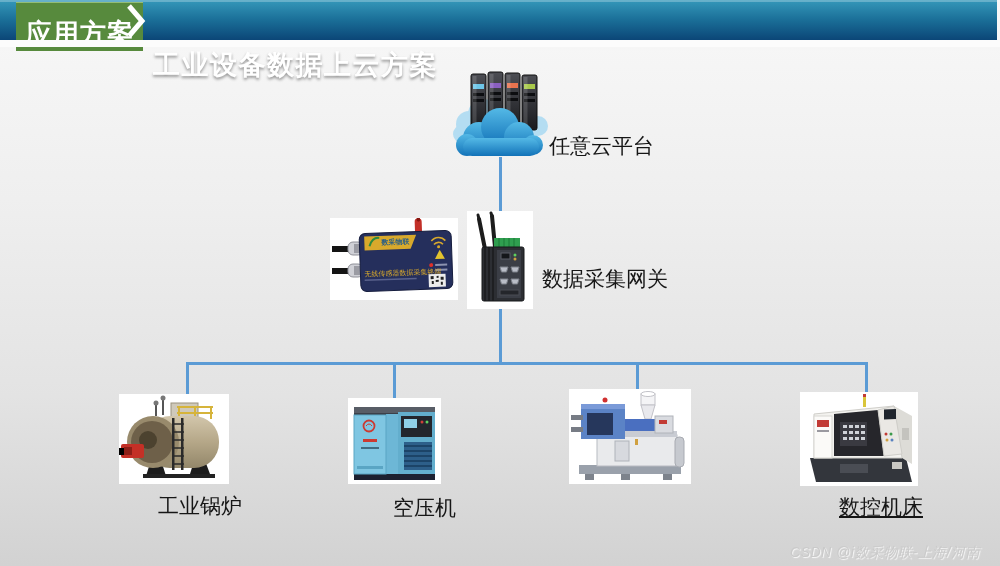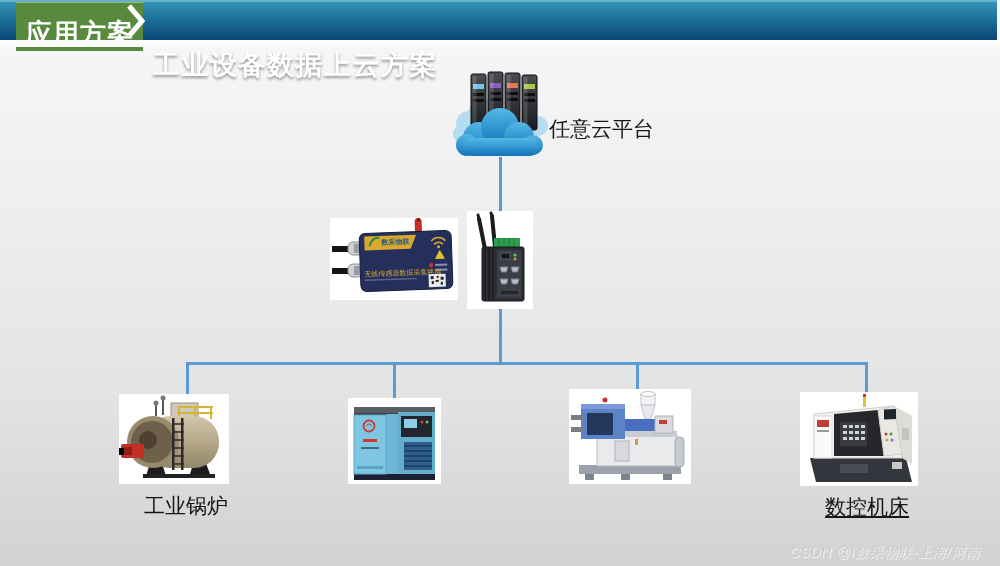--- a/index.html
+++ b/index.html
@@ -20,21 +20,21 @@
 
   
   .line{position:absolute;background:#5b9bd5;}
 
   
   .card{position:absolute;background:#fff;}
   .card svg{display:block;}
 
   
   .lbl{position:absolute;font-size:21px;color:#161616;white-space:nowrap;}
-  .lbl.center{text-align:center;}
+  .lbl.center{text-align:right;}
 
   .watermark{position:absolute;right:20px;bottom:4px;font-size:14px;color:#cacaca;
     letter-spacing:.5px;text-shadow:1px 1px 1px rgba(255,255,255,.9);font-style:italic;}
 </style>
 </head>
 <body>
 
 <div class="slide">
 
   <div class="banner"></div>
@@ -107,21 +107,21 @@
       <g fill="url(#cldG)">
         <circle cx="26" cy="70" r="16"></circle>
           <circle cx="47" cy="59" r="19"></circle>
         <circle cx="66" cy="69" r="15"></circle>
           <circle cx="80" cy="77" r="10"></circle>
         <circle cx="14" cy="77" r="11"></circle>
         <rect x="10" y="70" width="76" height="18" rx="9"></rect>
       </g>
     </svg>
   </div>
-  <div class="lbl" style="left:549px;top:115px;">任意云平台</div>
+  <div class="lbl" style="left:549px;top:132px;">任意云平台</div>
 
   <div class="card" style="left:330px;top:218px;width:128px;height:82px;">
     <svg width="128" height="82" viewBox="0 0 128 82">
 
       <path d="M2 31 H24" stroke="#141414" stroke-width="6"></path>
       <path d="M2 53 H24" stroke="#141414" stroke-width="6"></path>
       <g fill="#cfd0d6" stroke="#8f9098">
         <rect x="18" y="24" width="15" height="13" rx="5"></rect>
         <rect x="18" y="46" width="15" height="13" rx="5"></rect>
       </g>
@@ -197,20 +197,21 @@
 
       <g fill="#b9bdc7" stroke="#7c8089">
         <path d="M33 56 h8 l-1.5 5 h-5 z"></path>
           <path d="M44 56 h8 l-1.5 5 h-5 z"></path>
         <path d="M33 68 h8 l-1.5 5 h-5 z"></path>
           <path d="M44 68 h8 l-1.5 5 h-5 z"></path>
       </g>
       <rect x="33" y="79" width="19" height="5" fill="#24262b" stroke="#4a4d55"></rect>
     </svg>
   </div>
+  <div class="lbl" style="left:542px;top:265px;">数据采集网关</div>
 
   <div class="card" style="left:119px;top:394px;width:110px;height:90px;">
     <svg width="110" height="90" viewBox="0 0 110 90">
       <defs>
         <linearGradient id="tanG" x1="0" y1="0" x2="0" y2="1">
           <stop offset="0" stop-color="#d2c6ab"></stop>
             <stop offset=".5" stop-color="#b5a788"></stop>
             <stop offset="1" stop-color="#93876a"></stop>
         </linearGradient>
       </defs>
@@ -285,20 +286,21 @@
       <rect x="38" y="16" width="12" height="60" fill="#6db7d6"></rect>
 
       <rect x="6" y="17" width="32" height="59" fill="#7fc6e2" stroke="#5aa5c4"></rect>
       <circle cx="21" cy="28" r="5.5" fill="none" stroke="#cc3a32" stroke-width="1.8"></circle>
       <path d="M18 28 q3 -4 6 0" stroke="#cc3a32" fill="none"></path>
       <rect x="15" y="41" width="14" height="3" fill="#cc3a32"></rect>
       <rect x="13" y="49" width="18" height="2" fill="#3f6d84"></rect>
       <rect x="9" y="68" width="26" height="3" fill="#5aa5c4"></rect>
     </svg>
   </div>
+  <div class="lbl center" style="left:344px;top:494px;width:112px;">空压机</div>
 
   <div class="card" style="left:569px;top:389px;width:122px;height:95px;">
     <svg width="122" height="95" viewBox="0 0 122 95">
 
       <rect x="72" y="5" width="14" height="11" fill="#f4f4f6" stroke="#c2c2c8"></rect>
       <ellipse cx="79" cy="5" rx="7" ry="2.5" fill="#ffffff" stroke="#c2c2c8"></ellipse>
       <polygon points="72,16 86,16 82,30 76,30" fill="#e9e9ed" stroke="#c2c2c8"></polygon>
 
       <rect x="10" y="76" width="102" height="9" fill="#9aa1ab"></rect>
       <g fill="#7d838c">

